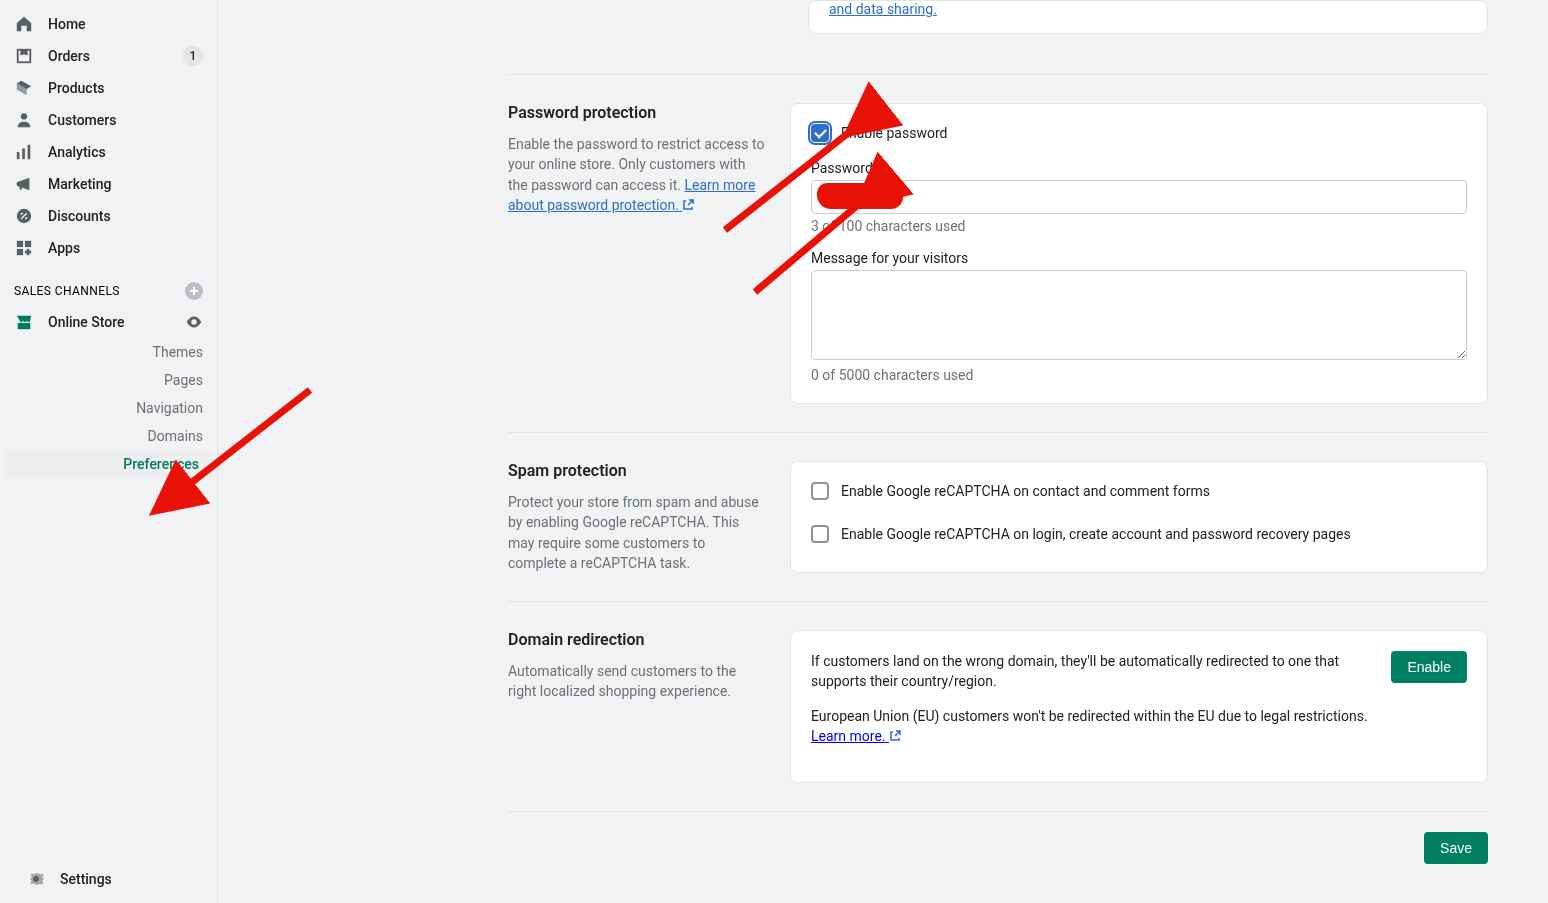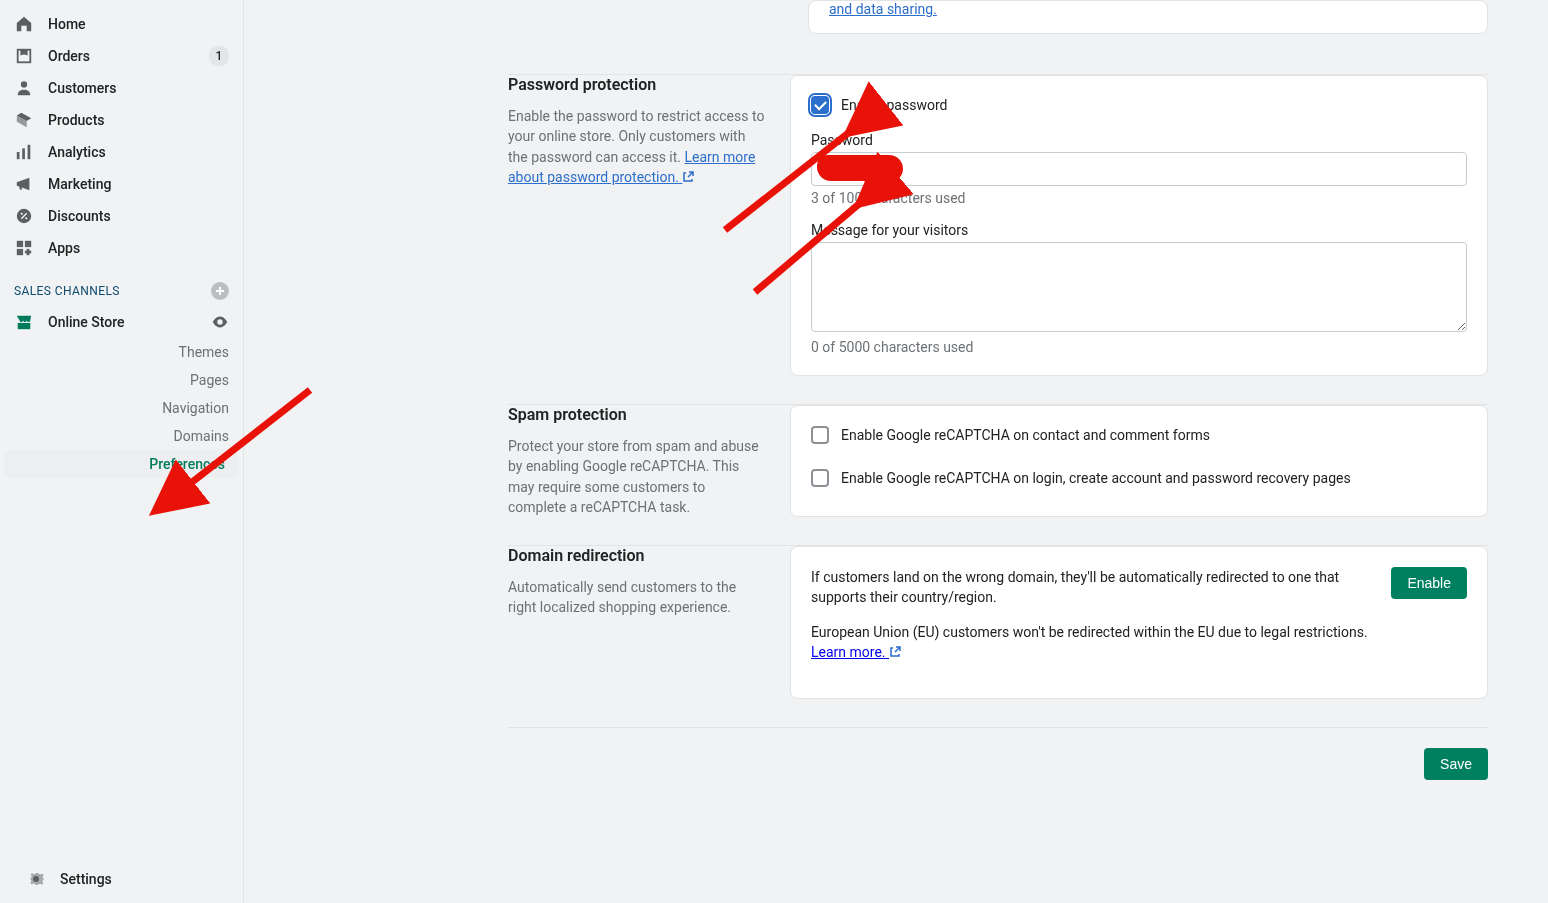--- a/index.html
+++ b/index.html
@@ -1,36 +1,36 @@
 <!DOCTYPE html>
 <html><head>
 <meta charset="utf-8">
 <style>
 * { box-sizing: border-box; margin: 0; padding: 0; }
 body { font-family: -apple-system, BlinkMacSystemFont, "Segoe UI", Roboto, sans-serif; background: #f1f2f3; color: #202223; font-size: 14px; overflow: hidden; }
 .app { display: flex; height: 903px; width: 1548px; position: relative; }
-.sidebar { width: 244px; background: #f1f2f3; border-right: 1px solid #e1e3e5; display: flex; flex-direction: column; position: relative; }
+.sidebar { width: 218px; background: #f1f2f3; border-right: 1px solid #e1e3e5; display: flex; flex-direction: column; position: relative; }
 .nav-main { padding-top: 8px; flex: 1; overflow-y: auto; }
 .nav-item { display: flex; align-items: center; padding: 6px 14px; cursor: pointer; color: #202223; position: relative; }
 .nav-item .ic { width: 20px; height: 20px; display: flex; align-items: center; justify-content: center; margin-right: 14px; color: #5c5f62; }
 .nav-item .lbl { font-weight: 500; font-size: 14px; flex: 1; }
 .nav-item .badge { background: #e4e5e7; color: #202223; border-radius: 9px; min-width: 20px; height: 20px; display: flex; align-items: center; justify-content: center; font-size: 12px; font-weight: 500; padding: 0 6px; }
-.nav-section-head { display: flex; align-items: center; justify-content: space-between; padding: 18px 14px 6px 14px; font-size: 12px; color: #0c4a6e; font-weight: 400; letter-spacing: 0.4px; }
+.nav-section-head { display: flex; align-items: center; justify-content: space-between; padding: 18px 14px 6px 14px; font-size: 12px; color: #000000; font-weight: 400; letter-spacing: 0.4px; }
 .nav-section-head .add { width: 18px; height: 18px; background: #babec3; border-radius: 50%; display: flex; align-items: center; justify-content: center; color: #fff; font-size: 13px; cursor: pointer; }
 .eye-ic { color: #5c5f62; display:flex; align-items:center; }
 .sub-nav .nav-item { padding-left: 48px; text-align: right; }
 .sub-nav .nav-item .lbl { font-weight: 400; color: #6d7175; }
 .sub-nav .nav-item.active { background: #edeeef; border-radius: 6px; margin: 0 4px; padding-left: 44px; }
 .sub-nav .nav-item.active .lbl { color: #007b5c; font-weight: 500; }
 .sidebar-footer { padding: 8px 12px; }
 .main { flex: 1; overflow-y: auto; padding: 0 60px 40px 40px; position: relative; }
 .content-wrap { max-width: 980px; margin-left: auto; margin-right: 0; padding-top: 0; }
 .top-card { background: #fff; border-radius: 8px; border: 1px solid #e1e3e5; padding: 0 20px 16px 20px; margin-left: 300px; margin-bottom: 40px; }
 .top-card a { color: #2c6ecb; text-decoration: underline; }
-.section { display: flex; border-top: 1px solid #e1e3e5; margin-bottom: 28px; }
+.section { display: flex; border-top: 1px solid #e1e3e5; padding-top: 28px; margin-bottom: 28px; }
 .section-left { width: 282px; padding-right: 24px; }
 .section-left h2 { font-size: 16px; font-weight: 600; margin-bottom: 12px; }
 .section-left p { color: #6d7175; line-height: 1.45; font-size: 14px; }
 .section-left a { color: #2c6ecb; text-decoration: underline; }
 .ext-ic { display: inline-block; vertical-align: middle; }
 .card { flex: 1; background: #fff; border: 1px solid #e1e3e5; border-radius: 8px; padding: 20px; }
 .checkbox-row { display: flex; align-items: center; margin-bottom: 18px; }
 .checkbox-row:last-child { margin-bottom: 0; margin-top: 25px; }
 .chk { width: 18px; height: 18px; border: 2px solid #8c9196; border-radius: 4px; margin-right: 12px; cursor: pointer; display: flex; align-items: center; justify-content: center; flex-shrink: 0; }
 .chk.checked { background: #2c6ecb; border-color: #2c6ecb; border-width: 2px; outline: 2px solid #2c6ecb; outline-offset: 1px; }
@@ -72,34 +72,34 @@
               <rect x="3" y="3" width="14" height="14"></rect>
               <path d="M7 3v5l3-1 3 1V3" fill="currentColor"></path>
             </svg>
           </span>
         <span class="lbl">Orders</span>
         <span class="badge">1</span>
       </div>
       <div class="nav-item">
         <span class="ic">
             <svg width="18" height="18" viewBox="0 0 20 20" fill="currentColor">
+              <path d="M2 5l5-3 11 6-5 3z"></path>
+              <path d="M2 5v7l11 6v-7z" opacity="0.6"></path>
+            </svg>
+          </span>
+        <span class="lbl">Products</span>
+      </div>
+      <div class="nav-item">
+        <span class="ic">
+            <svg width="18" height="18" viewBox="0 0 20 20" fill="currentColor">
               <circle cx="10" cy="6" r="3.5"></circle>
               <path d="M3 18c0-4 3-6 7-6s7 2 7 6z"></path>
             </svg>
           </span>
         <span class="lbl">Customers</span>
-      </div>
-      <div class="nav-item">
-        <span class="ic">
-            <svg width="18" height="18" viewBox="0 0 20 20" fill="currentColor">
-              <path d="M2 5l5-3 11 6-5 3z"></path>
-              <path d="M2 5v7l11 6v-7z" opacity="0.6"></path>
-            </svg>
-          </span>
-        <span class="lbl">Products</span>
       </div>
       <div class="nav-item">
         <span class="ic">
             <svg width="18" height="18" viewBox="0 0 20 20" fill="currentColor">
               <rect x="2" y="10" width="3" height="8"></rect>
               <rect x="8" y="6" width="3" height="12"></rect>
               <rect x="14" y="2" width="3" height="16"></rect>
             </svg>
           </span>
         <span class="lbl">Analytics</span>

